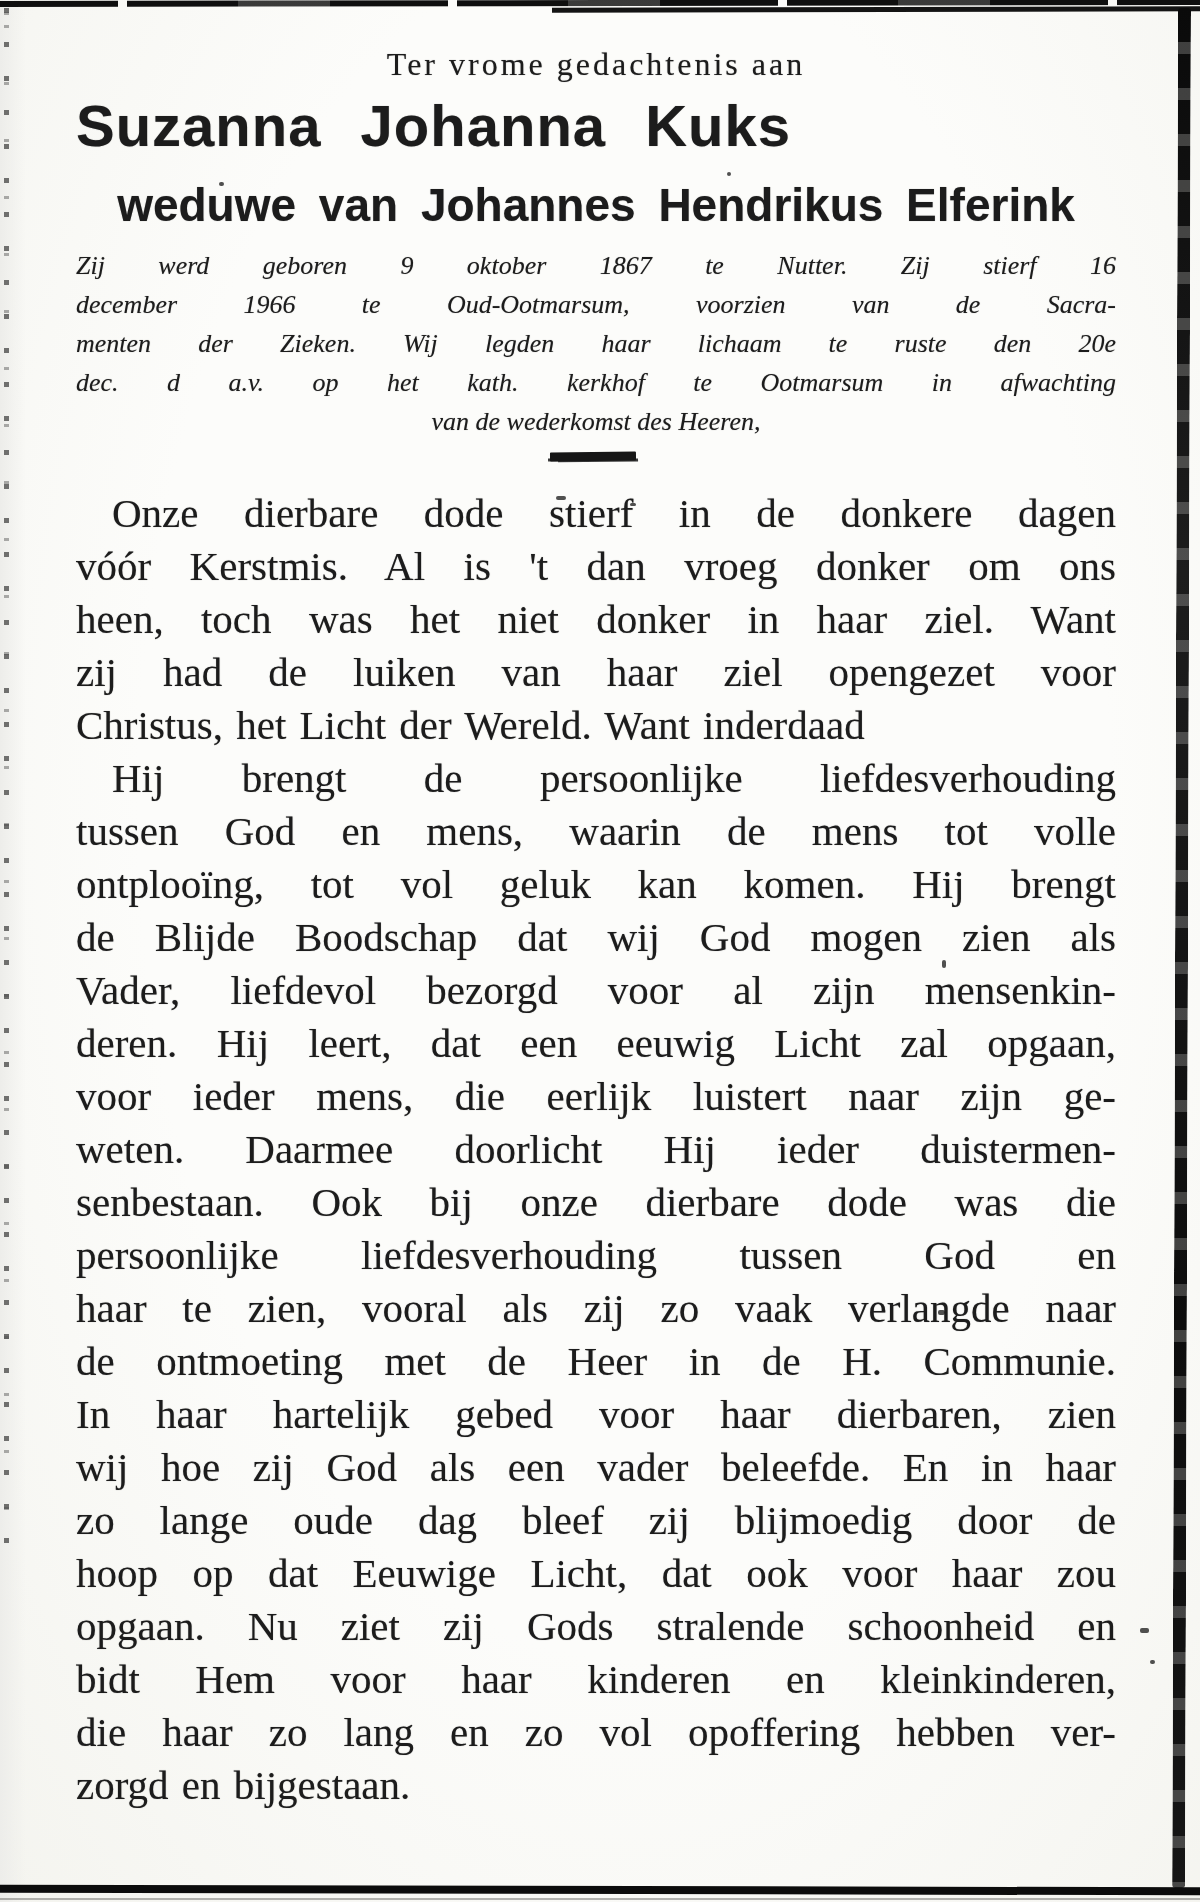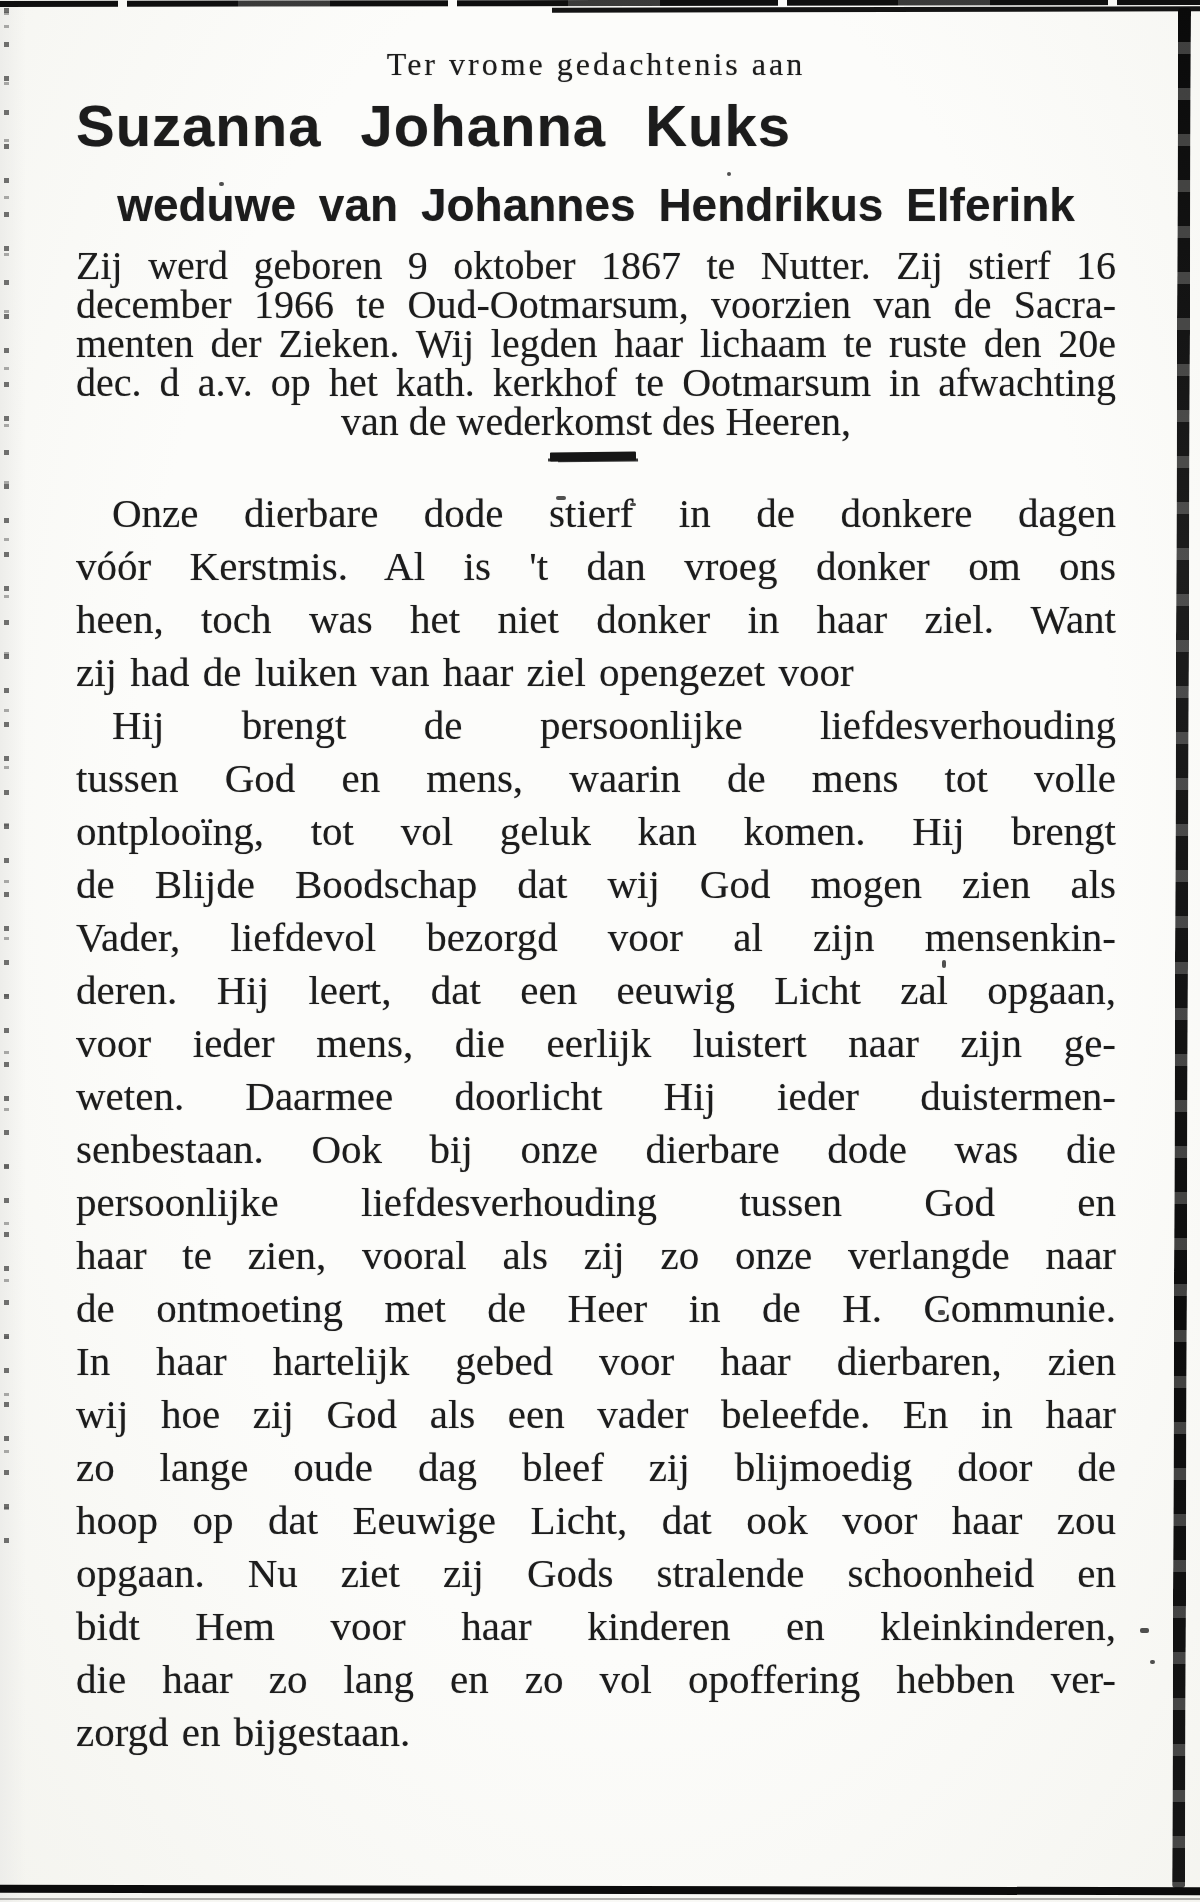--- a/index.html
+++ b/index.html
@@ -77,22 +77,23 @@
   .subtitle{
     position:absolute;top:178px;left:0;width:100%;
     text-align:center;
     font-family:"Liberation Sans", sans-serif;font-weight:700;
     font-size:46px;word-spacing:10px;
     text-shadow:0 0 1px rgba(20,20,20,.4);
     white-space:nowrap;
   }
   .vitals{
     position:absolute;top:246px;left:0;width:100%;
-    font-size:40px;line-height:39px;
+    font-size:26px;line-height:39px;
     text-shadow:0 0 1px rgba(20,20,20,.4);
+    font-style:italic;
   }
   .vitals .tline{text-align:justify;text-align-last:justify;}
   .vitals .tline:last-child{text-align:right;text-align-last:center;}
   .divider{
     position:absolute;top:452px;left:474px;width:86px;height:9px;
     background:#161616;border-radius:1px;transform:rotate(-0.6deg);
     box-shadow:-5px 3px 0 -3px #3a3a3a, 5px 4px 0 -3px #3a3a3a;
   }
   .body-text{
     position:absolute;top:487px;left:0;width:100%;
@@ -138,33 +139,34 @@
       </div>
 
     <div class="divider"></div>
 
     <div class="body-text">
       <div class="para">
           <div class="tline">Onze dierbare dode stierf in de donkere dagen</div>
           <div class="tline">vóór Kerstmis. Al is 't dan vroeg donker om ons</div>
           <div class="tline">heen, toch was het niet donker in haar ziel. Want</div>
           <div class="tline">zij had de luiken van haar ziel opengezet voor</div>
+          <div class="tline">Christus, het Licht der Wereld. Want inderdaad</div>
         </div>
       <div class="para">
           <div class="tline">Hij brengt de persoonlijke liefdesverhouding</div>
           <div class="tline">tussen God en mens, waarin de mens tot volle</div>
           <div class="tline">ontplooïng, tot vol geluk kan komen. Hij brengt</div>
           <div class="tline">de Blijde Boodschap dat wij God mogen zien als</div>
           <div class="tline">Vader, liefdevol bezorgd voor al zijn mensenkin-</div>
           <div class="tline">deren. Hij leert, dat een eeuwig Licht zal opgaan,</div>
           <div class="tline">voor ieder mens, die eerlijk luistert naar zijn ge-</div>
           <div class="tline">weten. Daarmee doorlicht Hij ieder duistermen-</div>
           <div class="tline">senbestaan. Ook bij onze dierbare dode was die</div>
           <div class="tline">persoonlijke liefdesverhouding tussen God en</div>
-          <div class="tline">haar te zien, vooral als zij zo onze verlangde naar</div>
+          <div class="tline">haar te zien, vooral als zij zo vaak verlangde naar</div>
           <div class="tline">de ontmoeting met de Heer in de H. Communie.</div>
           <div class="tline">In haar hartelijk gebed voor haar dierbaren, zien</div>
           <div class="tline">wij hoe zij God als een vader beleefde. En in haar</div>
           <div class="tline">zo lange oude dag bleef zij blijmoedig door de</div>
           <div class="tline">hoop op dat Eeuwige Licht, dat ook voor haar zou</div>
           <div class="tline">opgaan. Nu ziet zij Gods stralende schoonheid en</div>
           <div class="tline">bidt Hem voor haar kinderen en kleinkinderen,</div>
           <div class="tline">die haar zo lang en zo vol opoffering hebben ver-</div>
           <div class="tline">zorgd en bijgestaan.</div>
         </div>

